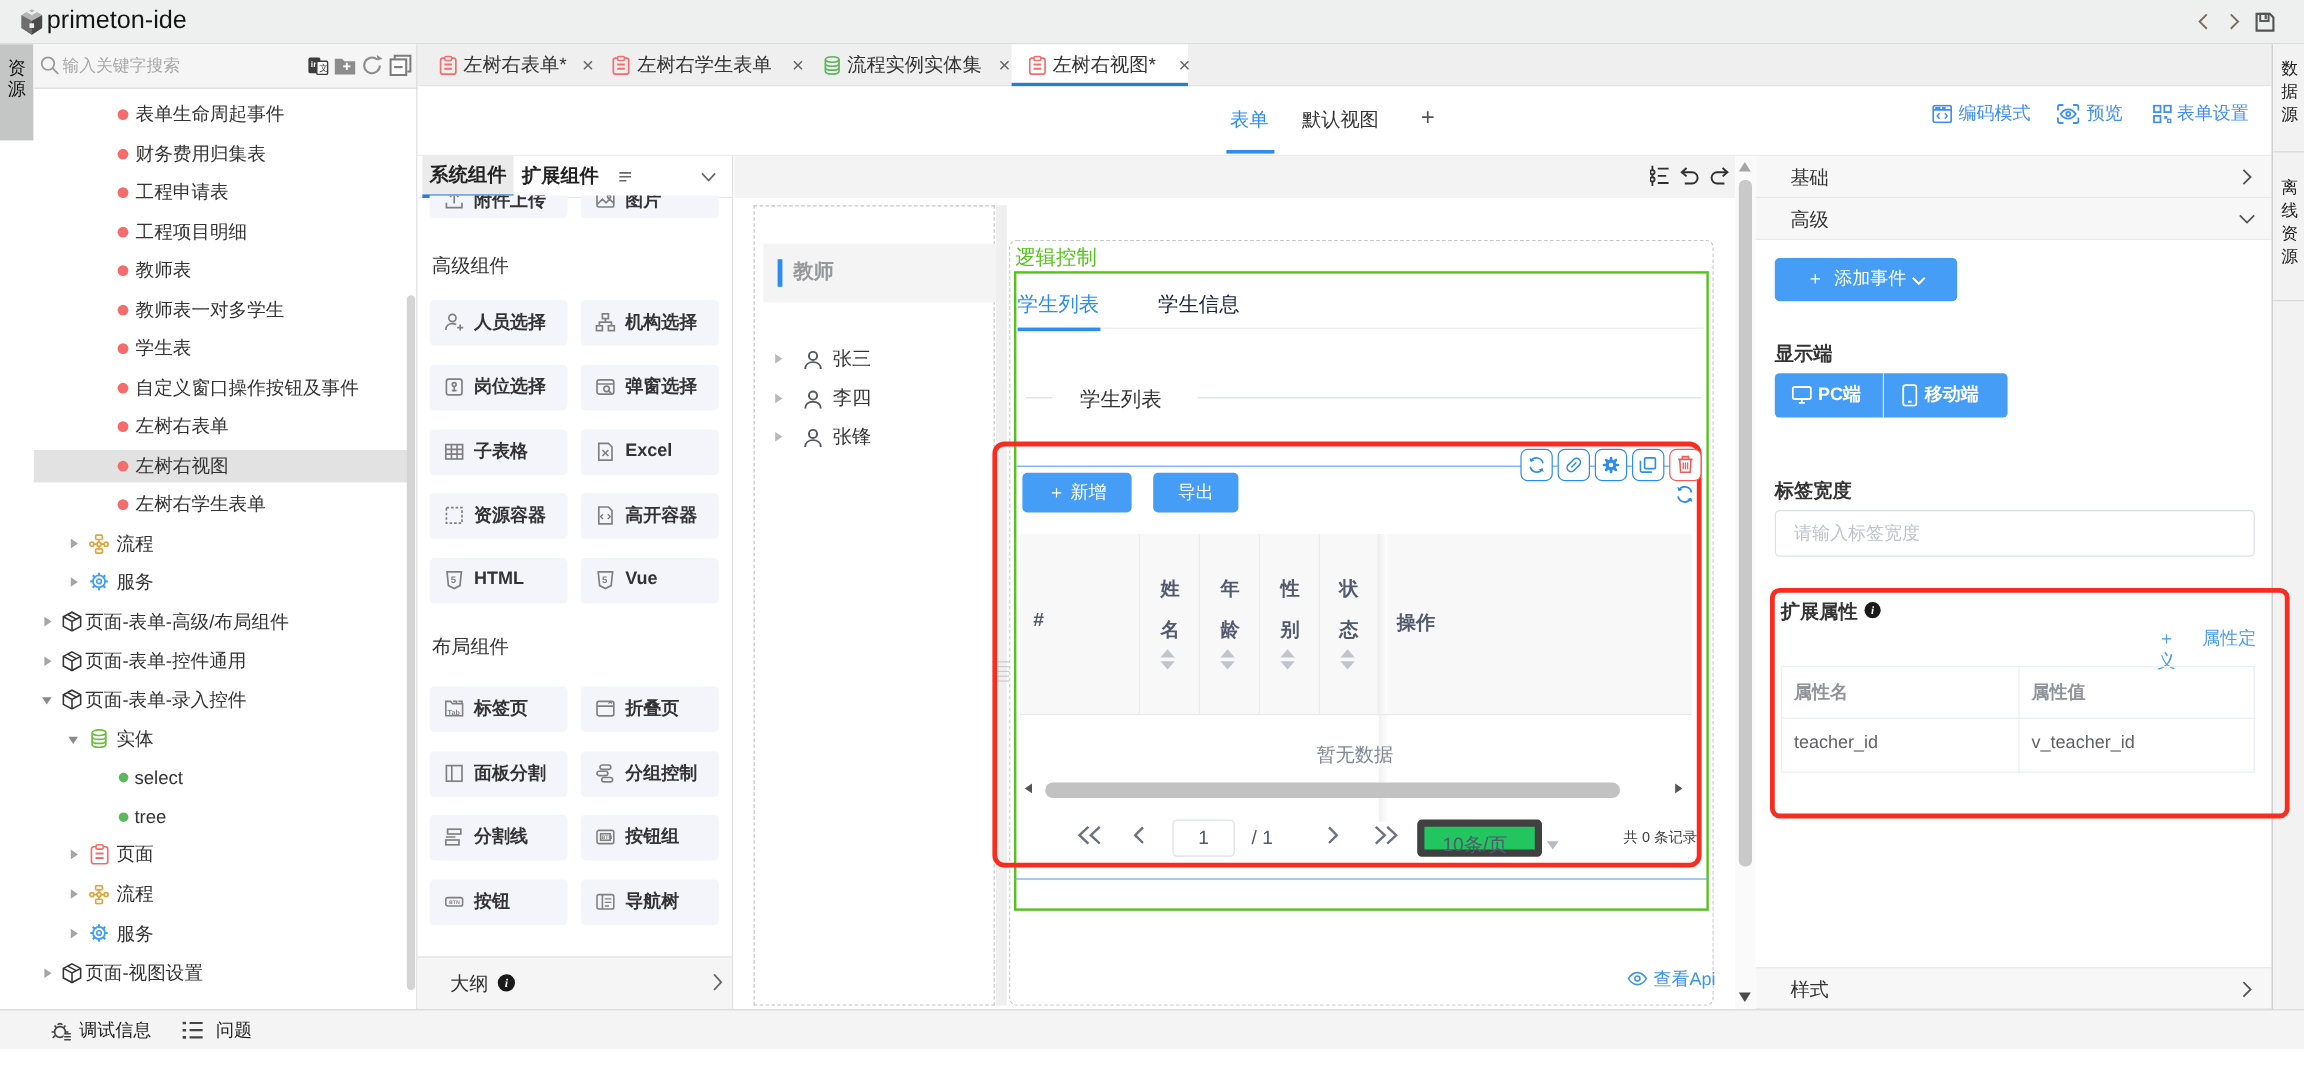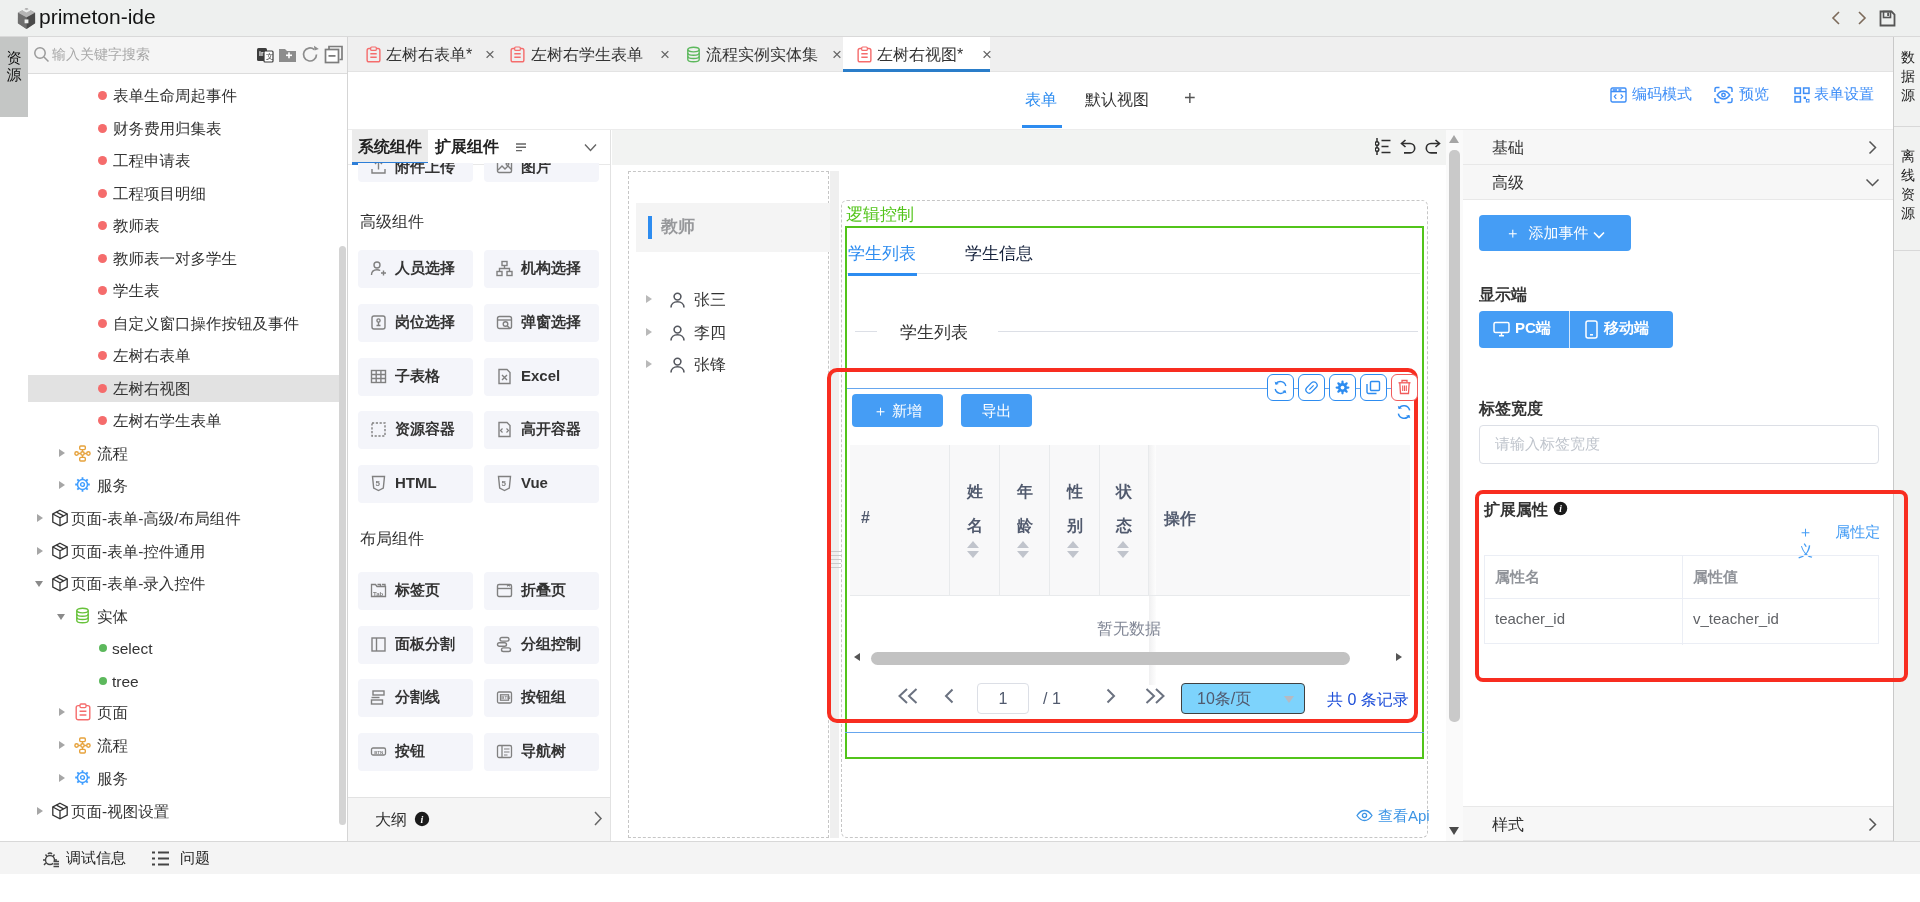--- a/index.html
+++ b/index.html
@@ -720,25 +720,25 @@
       <span style="position:absolute;left:431px;top:560px;font-size:16px;color:#515a6e">/ 1</span>
       <svg style="position:absolute;left:493px;top:558px" width="12" height="16" viewBox="0 0 12 16">
           <path d="M2.5 1.5 L9 8 L2.5 14.5" fill="none" stroke="#6b7280" stroke-width="2"></path>
         </svg>
       <svg style="position:absolute;left:531px;top:557px" width="24" height="18" viewBox="0 0 24 18">
           <g fill="none" stroke="#6b7280" stroke-width="2">
             <path d="M3.5 2 L11 9 L3.5 16"></path>
             <path d="M13 2 L20.5 9 L13 16"></path>
           </g>
         </svg>
-      <div style="position:absolute;left:569px;top:553px;width:124px;height:31px;border:1px solid #404040;border-radius:4px;background:#7dd3fc">
+      <div style="position:absolute;left:569px;top:553px;width:104px;height:31px;border:6px solid #404040;border-radius:4px;background:#22c55e">
           <span style="position:absolute;left:15px;top:5px;font-size:16px;color:#515a6e">10条/页</span>
           <i style="position:absolute;left:102px;top:12px;width:0;height:0;border-top:7px solid #b6bac2;border-left:5.5px solid transparent;border-right:5.5px solid transparent"></i>
         </div>
-      <span style="position:absolute;left:715px;top:560px;font-size:16px;color:#1d4ed8">共 0 条记录</span>
+      <span style="position:absolute;left:741px;top:560px;font-size:12px;color:#404040">共 0 条记录</span>
     </div>
     <div class="actbtn" style="left:655px">
         <svg style="position:absolute;left:5px;top:5px" width="15" height="15" viewBox="0 0 15 15">
           <g fill="none" stroke="#2d8cf0" stroke-width="1.4">
             <path d="M12.8 6 A5.6 5.6 0 0 0 2.6 4.2 M2.2 9 a5.6 5.6 0 0 0 10.2 1.8"></path>
             <path d="M1.6 1.6 L2.6 4.8 L5.8 4 Z" fill="#2d8cf0" stroke="none"></path>
             <path d="M13.4 13.4 L12.4 10.2 L9.2 11 Z" fill="#2d8cf0" stroke="none"></path>
           </g>
         </svg>
       </div>

